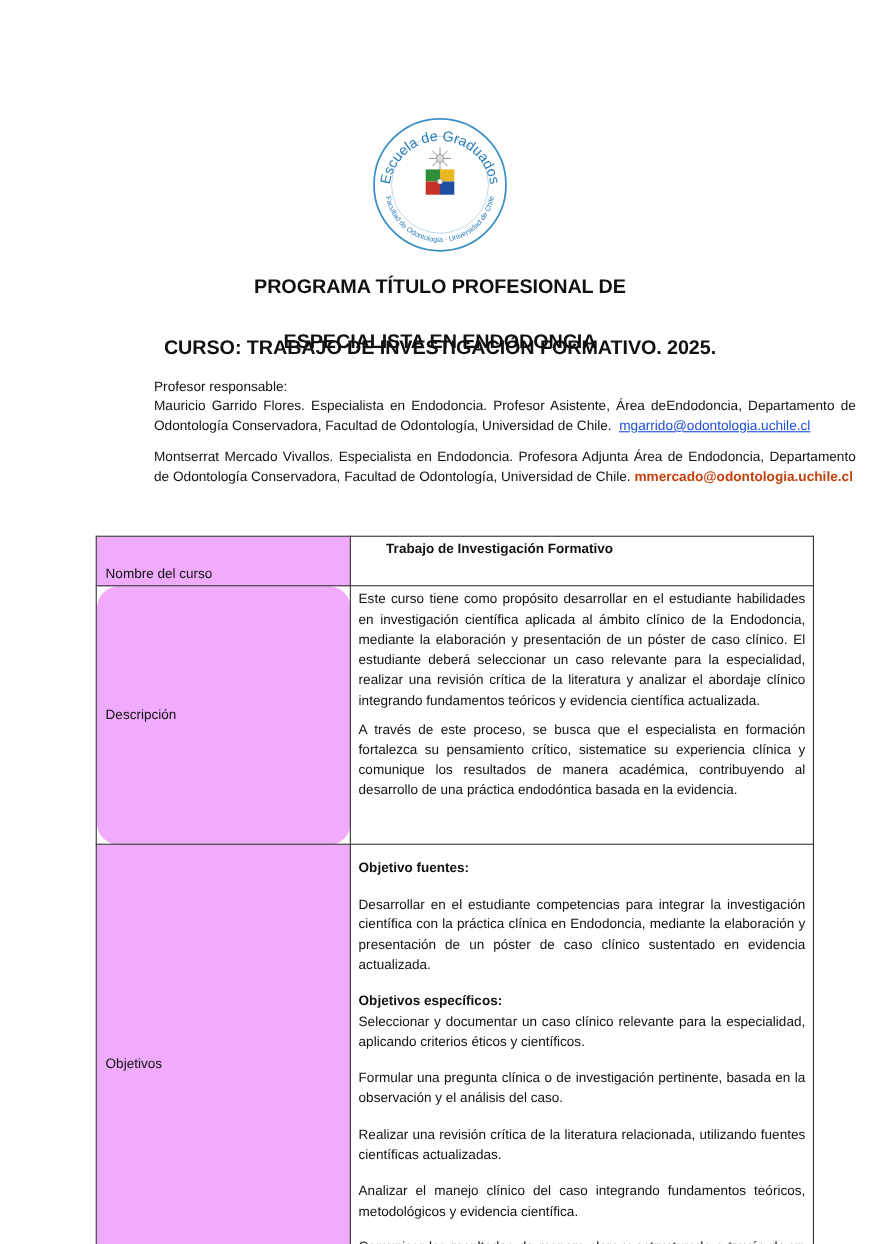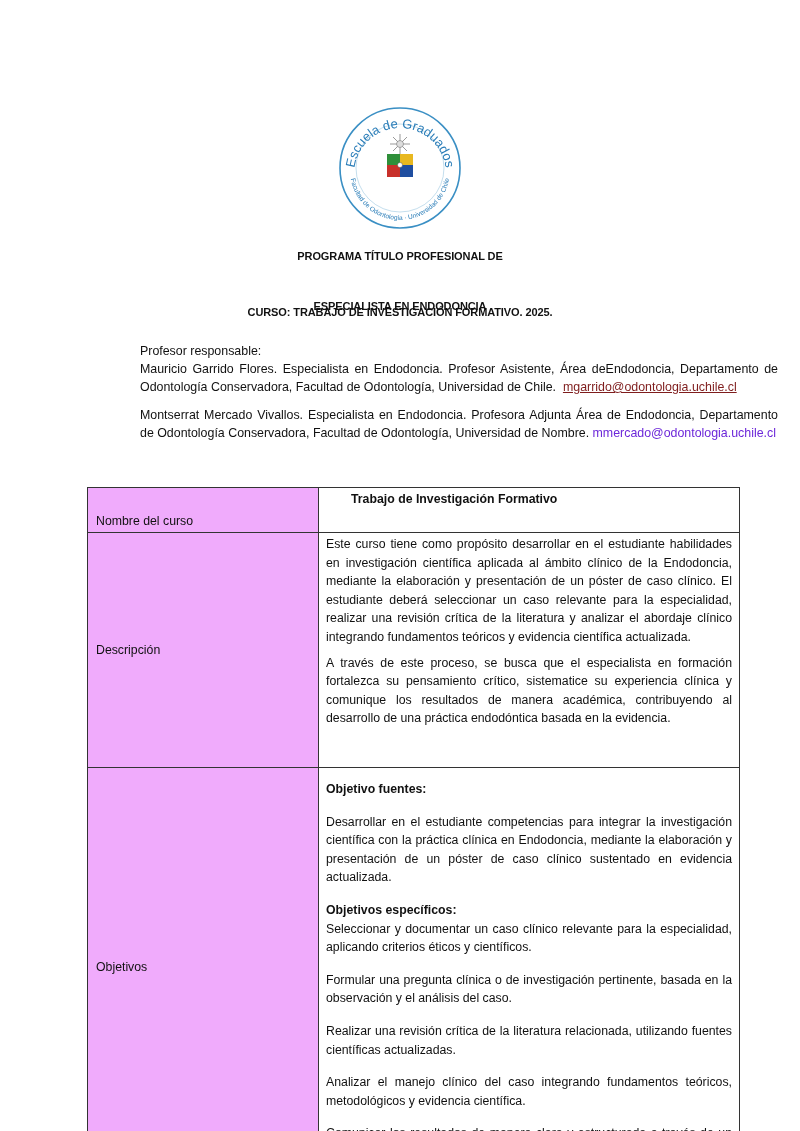--- a/index.html
+++ b/index.html
@@ -1,39 +1,39 @@
 <!DOCTYPE html>
 <html><head>
   <meta charset="utf-8">
   <style>
     html, body { margin: 0; padding: 0; background: #ffffff; }
     body { width: 800px; height: 1131px; position: relative; overflow: hidden;
       font-family: "Liberation Sans", sans-serif; color: #111; }
     .logo { position: absolute; left: 336px; top: 104px; width: 128px; height: 128px; }
     .title { position: absolute; left: 0; width: 800px; text-align: center; font-weight: bold;
-      font-size: 11px; letter-spacing: -0.1px; }
+      font-size: 18px; letter-spacing: -0.1px; }
     .t1 { top: 250px; }
     .t2 { top: 268px; margin-top: 32px; }
     .t3 { top: 306px; text-align: center; }
     .prof { position: absolute; left: 96px; width: 638px; font-size: 12.4px; line-height: 18px; margin-left: 44px; }
     .prof .label { display: block; }
     .prof .body { display: block; text-align: justify; }
     .p1 { top: 342px; }
     .p2 { top: 406px; }
-    a.mail1 { color: #7f1d1d; text-decoration: underline; }
-    a.mail2 { color: #6d28d9; text-decoration: none; }
+    a.mail1 { color: #1d4ed8; text-decoration: underline; }
+    a.mail2 { color: #c2410c; text-decoration: none; font-weight: bold; }
     table.info { position: absolute; left: 87px; top: 487px; width: 653px;
       border-collapse: collapse; font-size: 12.3px; }
     table.info td { border: 1.5px solid #333; vertical-align: middle; }
     td.lbl { background: #f0abfc; width: 222px; padding: 0 0 0 8px; }
     td.val { padding: 4px 7px 4px 7px; vertical-align: top !important; text-align: justify; line-height: 18.6px; }
     .row-name td { height: 38px; }
     .row-name td.val { font-weight: bold; vertical-align: top !important; padding-top: 2px; padding-left: 32px; }
     .row-name td.lbl { vertical-align: bottom; padding-bottom: 4px; }
-    .row-desc td { height: 228px; }
+    .row-desc td { height: 228px; border-radius: 20px; }
     .row-obj td { height: 376px; }
     .para { margin: 0 0 7px 0; }
     .gap { height: 14px; }
     .bold { font-weight: bold; }
   </style>
 </head>
 <body>
 
 <div class="logo">
   <svg width="128" height="128" viewBox="0 0 128 128">
@@ -69,21 +69,21 @@
 <div class="title t1">PROGRAMA TÍTULO PROFESIONAL DE</div>
 <div class="title t2">ESPECIALISTA EN ENDODONCIA</div>
 <div class="title t3">CURSO: TRABAJO DE INVESTIGACIÓN FORMATIVO. 2025.</div>
 
 <div class="prof p1">
   <span class="label">Profesor responsable:</span>
   <span class="body"><span>Mauricio Garrido Flores. Especialista en Endodoncia. Profesor Asistente, Área deEndodoncia, Departamento de Odontología Conservadora, Facultad de Odontología, Universidad de Chile.</span>&nbsp; <a class="mail1" href="#">mgarrido@odontologia.uchile.cl</a></span>
 </div>
 
 <div class="prof p2">
-  <span class="body"><span>Montserrat Mercado Vivallos. Especialista en Endodoncia. Profesora Adjunta Área de Endodoncia, Departamento de Odontología Conservadora, Facultad de Odontología, Universidad de Nombre.</span> <a class="mail2" href="#">mmercado@odontologia.uchile.cl</a></span>
+  <span class="body"><span>Montserrat Mercado Vivallos. Especialista en Endodoncia. Profesora Adjunta Área de Endodoncia, Departamento de Odontología Conservadora, Facultad de Odontología, Universidad de Chile.</span> <a class="mail2" href="#">mmercado@odontologia.uchile.cl</a></span>
 </div>
 
 <table class="info">
   <tbody>
       <tr class="row-name">
     <td class="lbl">Nombre del curso</td>
     <td class="val">Trabajo de Investigación Formativo</td>
   </tr>
   <tr class="row-desc">
     <td class="lbl">Descripción</td>

